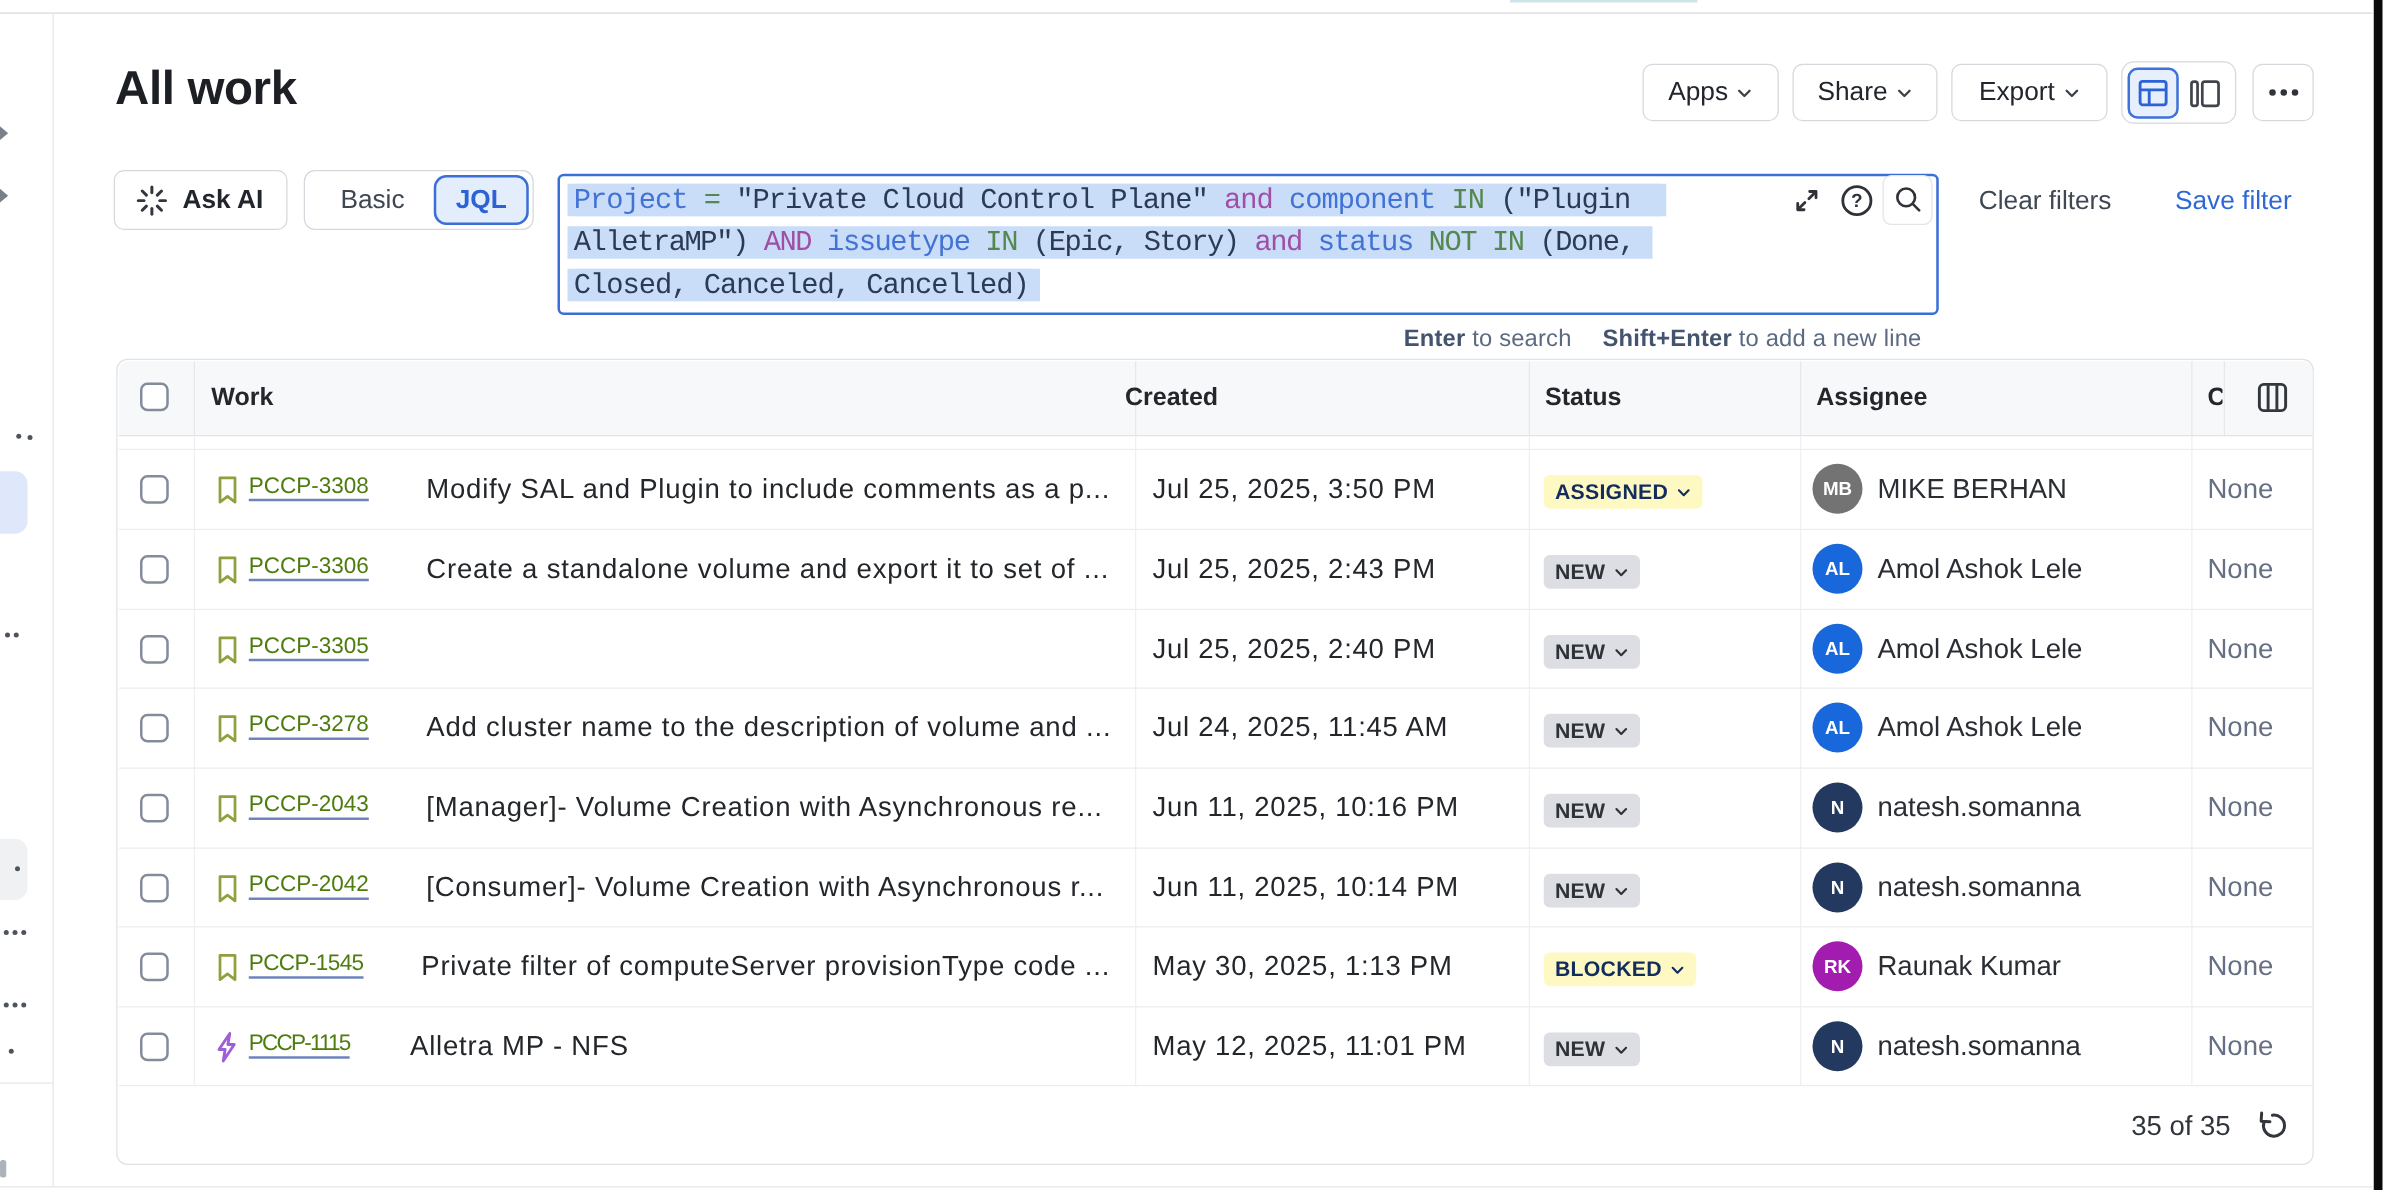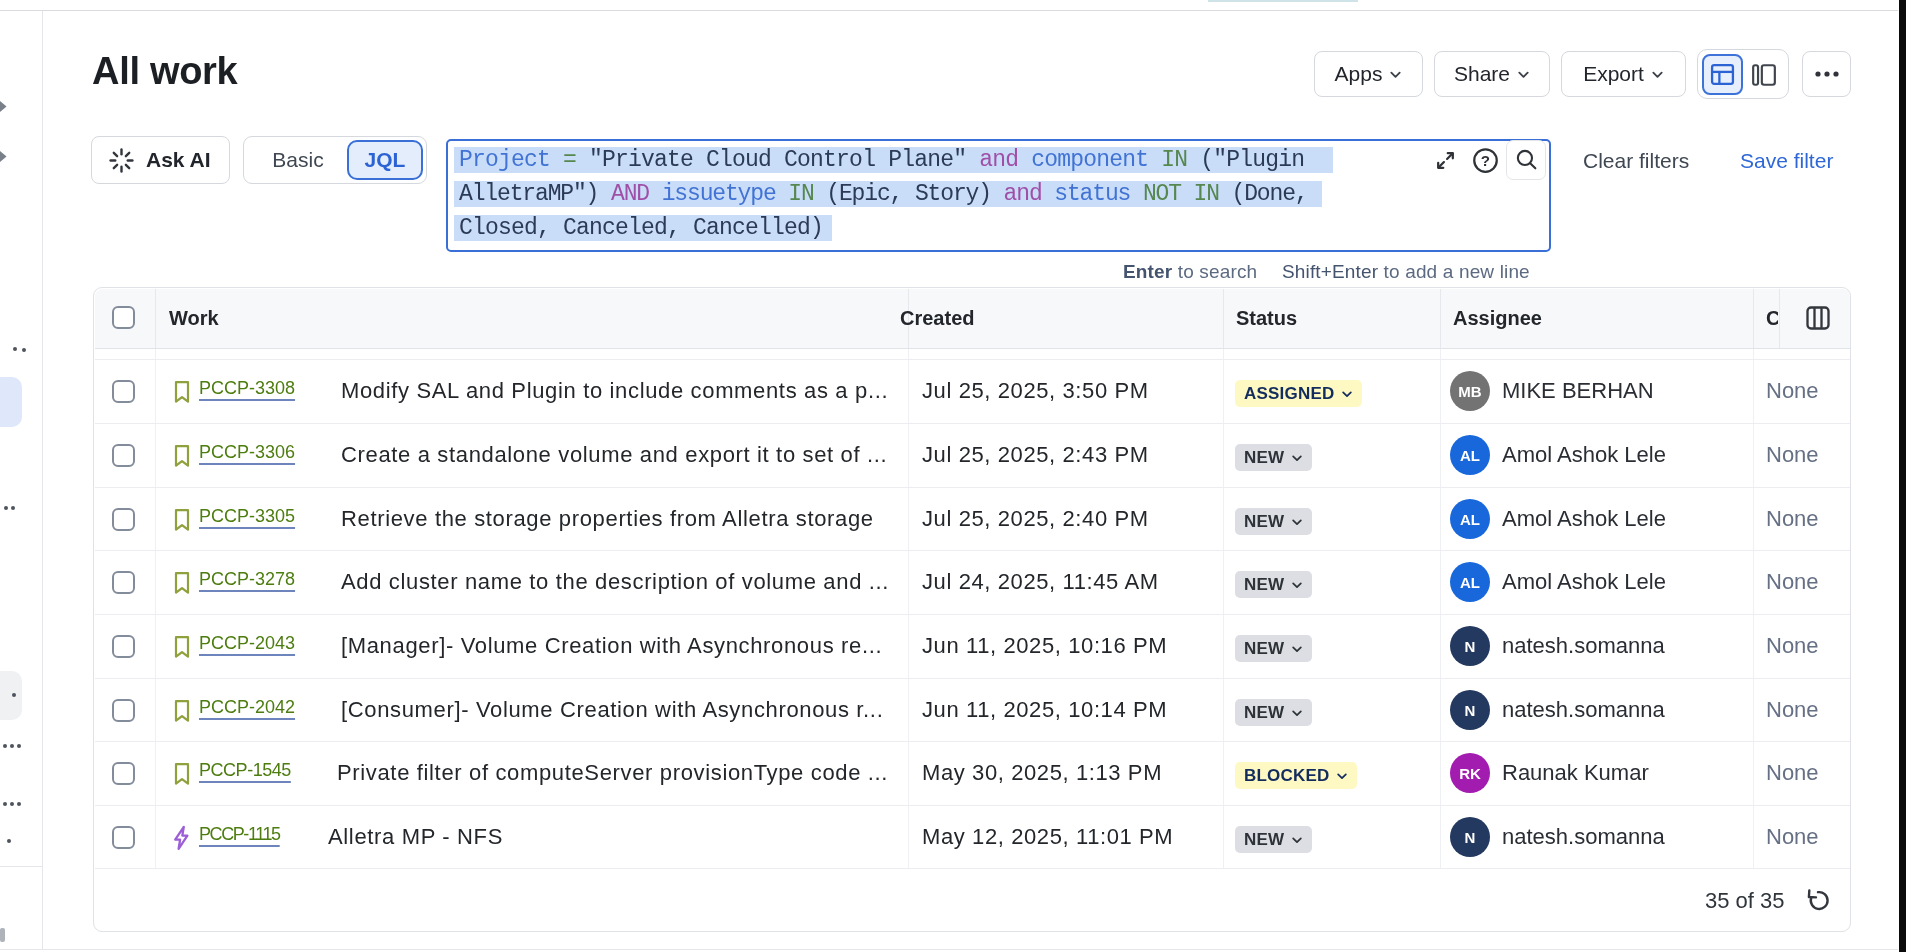--- a/index.html
+++ b/index.html
@@ -111,21 +111,21 @@
 <svg class="abs" style="left:1472px;top:147px" width="27" height="27" viewBox="0 0 24 24">
 <circle cx="12" cy="12" r="10" fill="none" stroke="#2f3338" stroke-width="2"></circle>
 <text x="12" y="16.8" text-anchor="middle" font-family="Liberation Sans" font-size="13.5" font-weight="700" fill="#2f3338">?</text>
     </svg>
 <div class="abs" style="left:1506px;top:139.5px;width:40px;height:40px;border:1.5px solid #e3e5e9;border-radius:7px;background:#fff"></div>
 <svg class="abs" style="left:1514px;top:147px" width="25" height="25" viewBox="0 0 24 24">
 <circle cx="10.5" cy="10.5" r="6.8" fill="none" stroke="#2f3338" stroke-width="2"></circle>
 <line x1="15.5" y1="15.5" x2="20.5" y2="20.5" stroke="#2f3338" stroke-width="2" stroke-linecap="round"></line>
     </svg>
 <div class="abs" style="left:1123px;top:261px;font-size:19px;letter-spacing:0.15px;color:#5c6a81;white-space:nowrap"><span style="font-weight:700;color:#44546f">Enter</span> to search</div>
-<div class="abs" style="left:1282px;top:261px;font-size:19px;letter-spacing:0.15px;color:#5c6a81;white-space:nowrap"><span style="font-weight:400;color:#44546f">Shift+Enter</span> to add a new line</div>
+<div class="abs" style="left:1282px;top:261px;font-size:19px;letter-spacing:0.15px;color:#5c6a81;white-space:nowrap"><span style="font-weight:700;color:#44546f">Shift+Enter</span> to add a new line</div>
 <div class="abs" style="left:1583px;top:149px;font-size:21px;font-weight:500;color:#3f4753">Clear filters</div>
 <div class="abs" style="left:1740px;top:149px;font-size:21px;font-weight:500;color:#2f68d6">Save filter</div>
 <div class="abs" style="left:93px;top:287px;width:1758px;height:645px;border:1.5px solid #dfe2e6;border-radius:9px;background:#fff;overflow:hidden"></div>
 <div class="abs" style="left:94.5px;top:288.5px;width:1755px;height:59.5px;background:#f7f8f9;border-radius:8px 8px 0 0"></div>
 <div class="hline" style="left:94.5px;top:348px;width:1755px;background:#e0e3e7"></div>
 <div class="vline" style="left:155px;top:289px;height:59px;background:#e6e8ec"></div>
 <div class="vline" style="left:908px;top:289px;height:59px;background:#e6e8ec"></div>
 <div class="vline" style="left:1223px;top:289px;height:59px;background:#e6e8ec"></div>
 <div class="vline" style="left:1440px;top:289px;height:59px;background:#e6e8ec"></div>
 <div class="vline" style="left:1753px;top:289px;height:59px;background:#e6e8ec"></div>
@@ -179,21 +179,20 @@
         <path d="M2.5 5 L7 9.5 L11.5 5" fill="none" stroke="#2e3339" stroke-width="2" stroke-linecap="round" stroke-linejoin="round"></path>
       </svg></div>
 <div class="av" style="left:1450px;top:435px;background:#1868db">AL</div>
 <div class="rowtxt" style="left:1502px;top:442px;color:#2a2e34">Amol Ashok Lele</div>
 <div class="rowtxt" style="left:1766px;top:442px;color:#667084">None</div>
 <div class="cbx" style="left:112px;top:508px"></div>
 <svg class="abs" style="left:172px;top:508px" width="20" height="24" viewBox="0 0 20 24">
 <path d="M4 2.2 h12 v19.5 l-6 -4.6 -6 4.6 z" fill="none" stroke="#8fa13c" stroke-width="2.2" stroke-linejoin="round"></path>
     </svg>
 <div class="link" style="left:199px;top:506px;letter-spacing:-0.0px">PCCP-3305</div>
-<div class="rowtxt" style="left:341px;top:506px;letter-spacing:0.65px;max-width:563px;overflow:hidden">Retrieve the storage properties from Alletra storage</div>
 <div class="rowtxt" style="left:922px;top:506px;letter-spacing:0.6px">Jul 25, 2025, 2:40 PM</div>
 <div class="chip grey" style="left:1235px;top:508px">NEW<svg width="12" height="12" viewBox="0 0 14 14" style="margin-left:7px">
         <path d="M2.5 5 L7 9.5 L11.5 5" fill="none" stroke="#2e3339" stroke-width="2" stroke-linecap="round" stroke-linejoin="round"></path>
       </svg></div>
 <div class="av" style="left:1450px;top:499px;background:#1868db">AL</div>
 <div class="rowtxt" style="left:1502px;top:506px;color:#2a2e34">Amol Ashok Lele</div>
 <div class="rowtxt" style="left:1766px;top:506px;color:#667084">None</div>
 <div class="cbx" style="left:112px;top:571px"></div>
 <svg class="abs" style="left:172px;top:571px" width="20" height="24" viewBox="0 0 20 24">
 <path d="M4 2.2 h12 v19.5 l-6 -4.6 -6 4.6 z" fill="none" stroke="#8fa13c" stroke-width="2.2" stroke-linejoin="round"></path>

